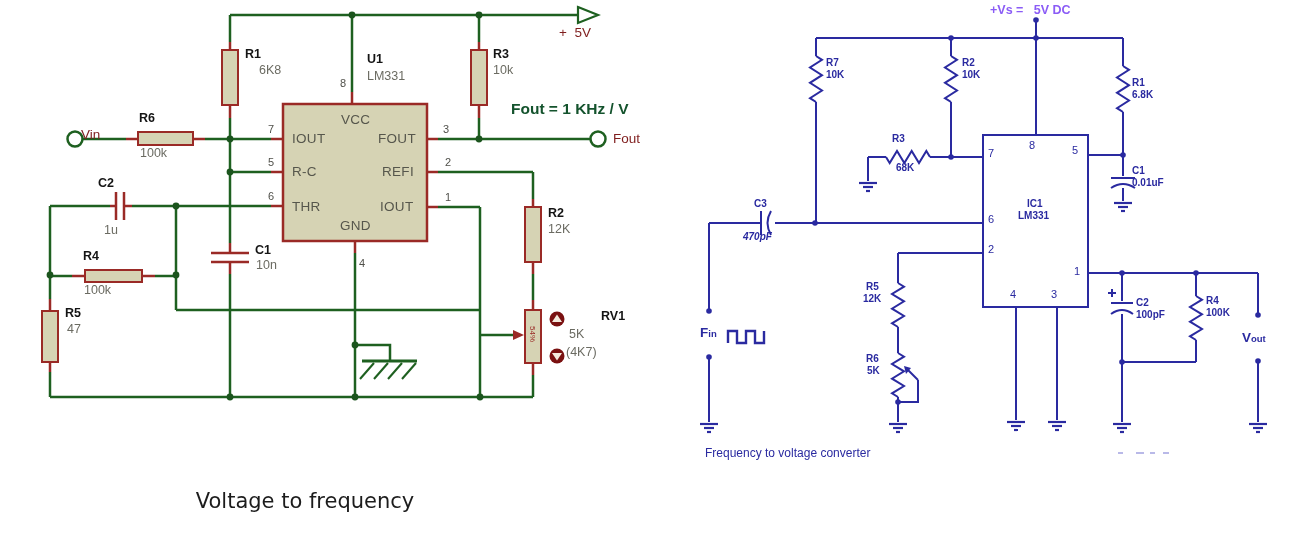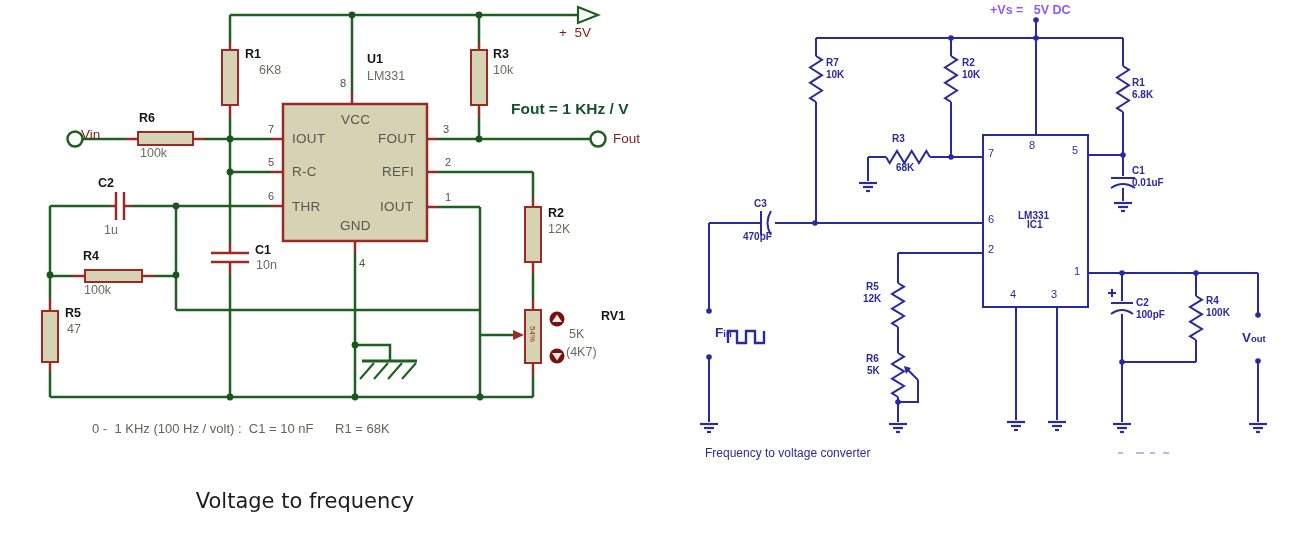--- a/index.html
+++ b/index.html
@@ -283,57 +283,56 @@
 
 <div class="lbl pin" style="left:268px;top:124px;">7</div>
 <div class="lbl pin" style="left:268px;top:157px;">5</div>
 <div class="lbl pin" style="left:268px;top:191px;">6</div>
 <div class="lbl pin" style="left:340px;top:78px;">8</div>
 <div class="lbl pin" style="left:443px;top:124px;">3</div>
 <div class="lbl pin" style="left:445px;top:157px;">2</div>
 <div class="lbl pin" style="left:445px;top:192px;">1</div>
 <div class="lbl pin" style="left:359px;top:258px;">4</div>
 
-<div class="lbl tablerow" style="left:92px;top:422px;">0 -  1 KHz (100 Hz / volt) :  C1 = 10 nF      R1 = 68K</div>
 <div class="lbl caption" style="left:160px;top:490px;width:290px;">Voltage to frequency</div>
 
 <div class="lbl bsupply" style="left:990px;top:4px;">+Vs =   5V DC</div>
 <div class="lbl bref" style="left:826px;top:58px;">R7</div>
 <div class="lbl bref" style="left:826px;top:70px;">10K</div>
 <div class="lbl bref" style="left:962px;top:58px;">R2</div>
 <div class="lbl bref" style="left:962px;top:70px;">10K</div>
 <div class="lbl bref" style="left:1132px;top:78px;">R1</div>
 <div class="lbl bref" style="left:1132px;top:90px;">6.8K</div>
 <div class="lbl bref" style="left:892px;top:134px;">R3</div>
 <div class="lbl bref" style="left:896px;top:163px;">68K</div>
 <div class="lbl bref" style="left:754px;top:199px;">C3</div>
-<div class="lbl bref" style="left:743px;top:232px;">470pF</div>
+<div class="lbl bref" style="left:743px;top:232px;font-style:italic;">470pF</div>
 <div class="lbl bref" style="left:1132px;top:166px;">C1</div>
 <div class="lbl bref" style="left:1132px;top:178px;">0.01uF</div>
 <div class="lbl bref" style="left:866px;top:282px;">R5</div>
 <div class="lbl bref" style="left:863px;top:294px;">12K</div>
 <div class="lbl bref" style="left:866px;top:354px;">R6</div>
 <div class="lbl bref" style="left:867px;top:366px;">5K</div>
 <div class="lbl bref" style="left:1136px;top:298px;">C2</div>
 <div class="lbl bref" style="left:1136px;top:310px;">100pF</div>
 <div class="lbl bref" style="left:1206px;top:296px;">R4</div>
 <div class="lbl bref" style="left:1206px;top:308px;">100K</div>
-<div class="lbl bref" style="left:1027px;top:199px;margin-top:21px;">IC1</div>
+<div class="lbl bref" style="left:1027px;top:199px;">IC1</div>
 <div class="lbl bref" style="left:1018px;top:211px;">LM331</div>
 
 <div class="lbl bpin" style="left:988px;top:148px;">7</div>
 <div class="lbl bpin" style="left:1029px;top:140px;">8</div>
 <div class="lbl bpin" style="left:1072px;top:145px;">5</div>
 <div class="lbl bpin" style="left:988px;top:214px;">6</div>
 <div class="lbl bpin" style="left:988px;top:244px;">2</div>
 <div class="lbl bpin" style="left:1074px;top:266px;">1</div>
 <div class="lbl bpin" style="left:1010px;top:289px;">4</div>
 <div class="lbl bpin" style="left:1051px;top:289px;">3</div>
 
-<div class="lbl fin" style="left:700px;top:326px;margin-left:15px;"><span class="big">F</span><span class="sub">in</span></div>
+<div class="lbl fin" style="left:700px;top:326px;"><span class="big">F</span><span class="sub">in</span></div>
 <div class="lbl fin" style="left:1242px;top:331px;"><span class="big">V</span><span class="sub">out</span></div>
 
 <div class="lbl bsub" style="left:705px;top:447px;">Frequency to voltage converter</div>
 
 <div class="faint" style="left:1118px;top:452px;width:5px;"></div>
 <div class="faint" style="left:1136px;top:452px;width:8px;"></div>
 <div class="faint" style="left:1150px;top:452px;width:5px;"></div>
 <div class="faint" style="left:1163px;top:452px;width:6px;"></div>
 
 </div>

